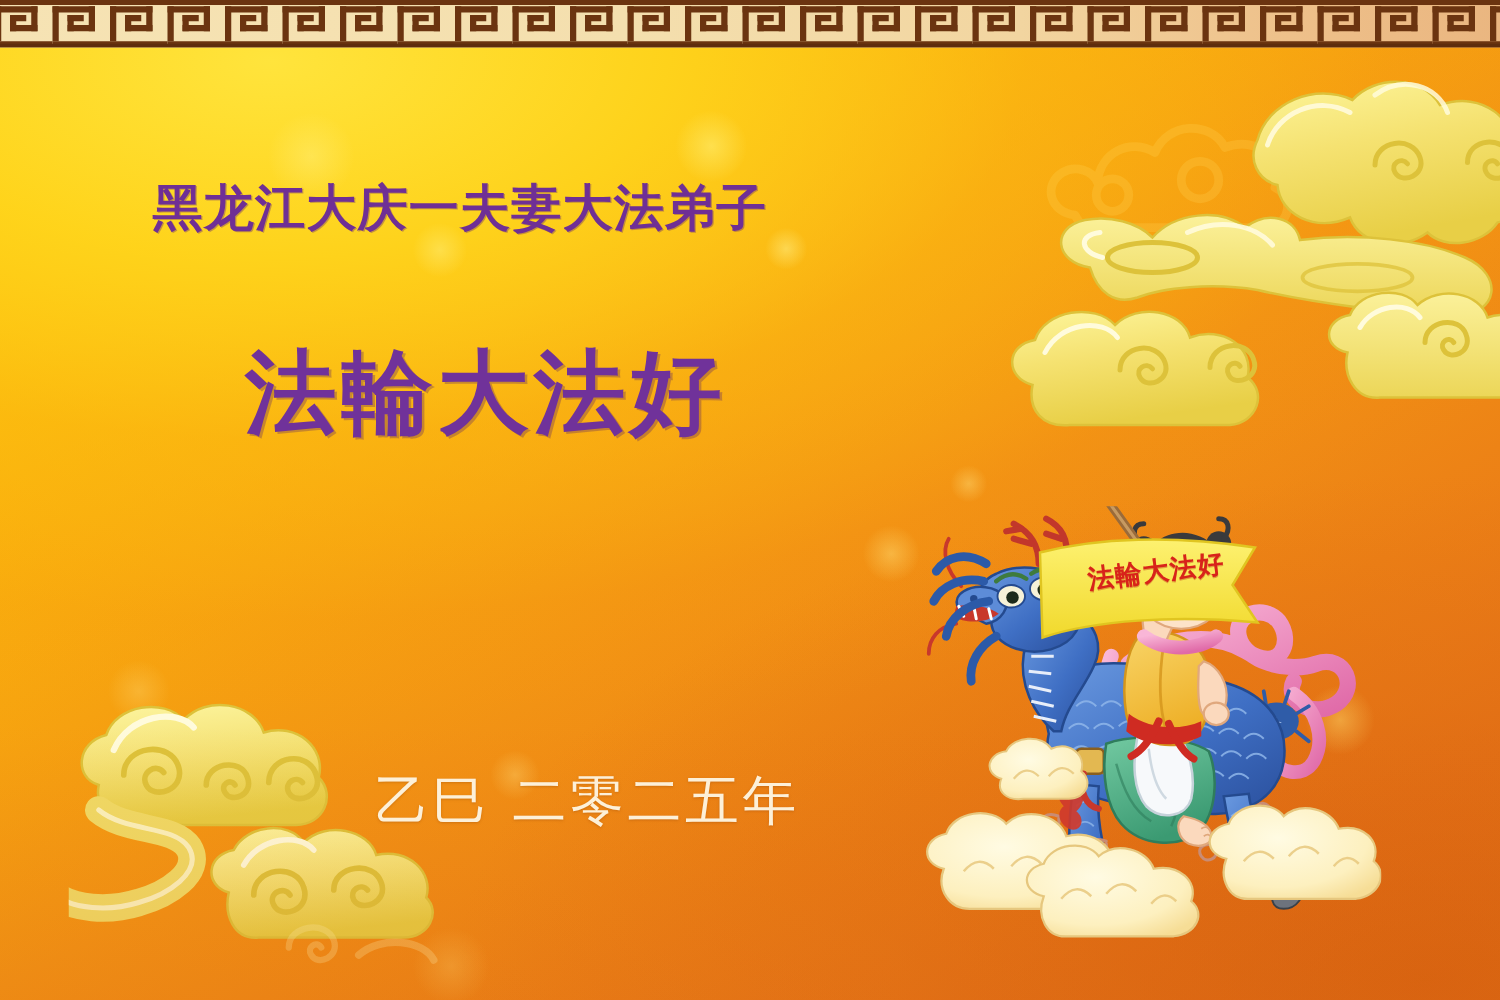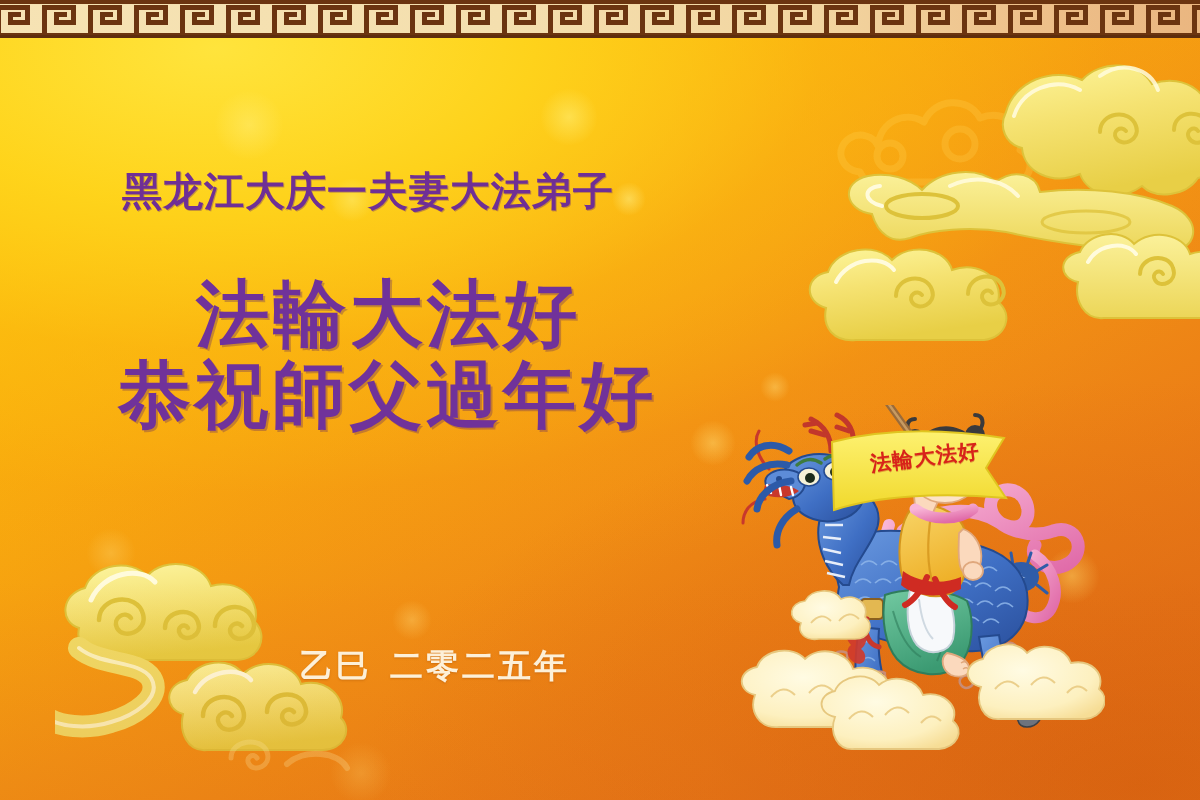--- a/index.html
+++ b/index.html
@@ -81,45 +81,43 @@
   .sender {
     position: absolute;
     left: 122px; top: 139px;
     font-size: 40px;
     letter-spacing: 1px;
     font-weight: 700;
     color: #6f2f95;
     text-shadow: 1px 1px 0 rgba(90,30,120,.35);
     white-space: nowrap;
     z-index: 5;
-    margin-top: 25px;
   }
   .greet {
     position: absolute;
     font-size: 73px;
     font-weight: 700;
     letter-spacing: 4px;
     color: #70329a;
     text-shadow: 2px 2px 0 rgba(80,25,110,.30);
     white-space: nowrap;
     z-index: 5;
   }
   #greet-1 { left: 196px; top: 266px; }
   #greet-2 { left: 118px; top: 347px; }
 
   .date {
     position: absolute;
-    left: 300px; top: 644px;
-    font-size: 33px;
+    left: 300px; top: 612px;
+    font-size: 43px;
     letter-spacing: 3px;
     color: #fdf0d8;
     text-shadow: 0 1px 2px rgba(150,70,10,.35);
     white-space: nowrap;
     z-index: 5;
-    font-weight: bold;
   }
   .date .gap { display: inline-block; width: 18px; }
 
   
   #illo {
     position: absolute;
     left: 735px;
     top: 405px;
     width: 370px;
     height: 370px;
@@ -530,21 +528,20 @@
     </g>
 
     <g opacity=".28">
       <path d="M176 208 C176 190 206 186 212 202 C217 216 199 223 194 214 C190 208 198 202 202 208" fill="none" stroke="#fff4b0" stroke-width="5" stroke-linecap="round"></path>
       <path d="M232 214 C250 198 284 202 292 218" fill="none" stroke="#fff4b0" stroke-width="6" stroke-linecap="round"></path>
     </g>
   </svg>
 
   <div class="sender">黑龙江大庆一夫妻大法弟子</div>
   <div class="greet" id="greet-1">法輪大法好</div>
-  <div class="greet" id="greet-2">恭祝師父過年好</div>
 
   <div class="date">
     <span>乙巳</span><span class="gap"></span><span>二零二五年</span>
   </div>
 
   <div id="illo">
     <svg viewBox="0 0 370 370">
       <defs>
         <linearGradient id="dragBody" x1="0" y1="0" x2="1" y2="1">
           <stop offset="0%" stop-color="#6b9ae0"></stop>

